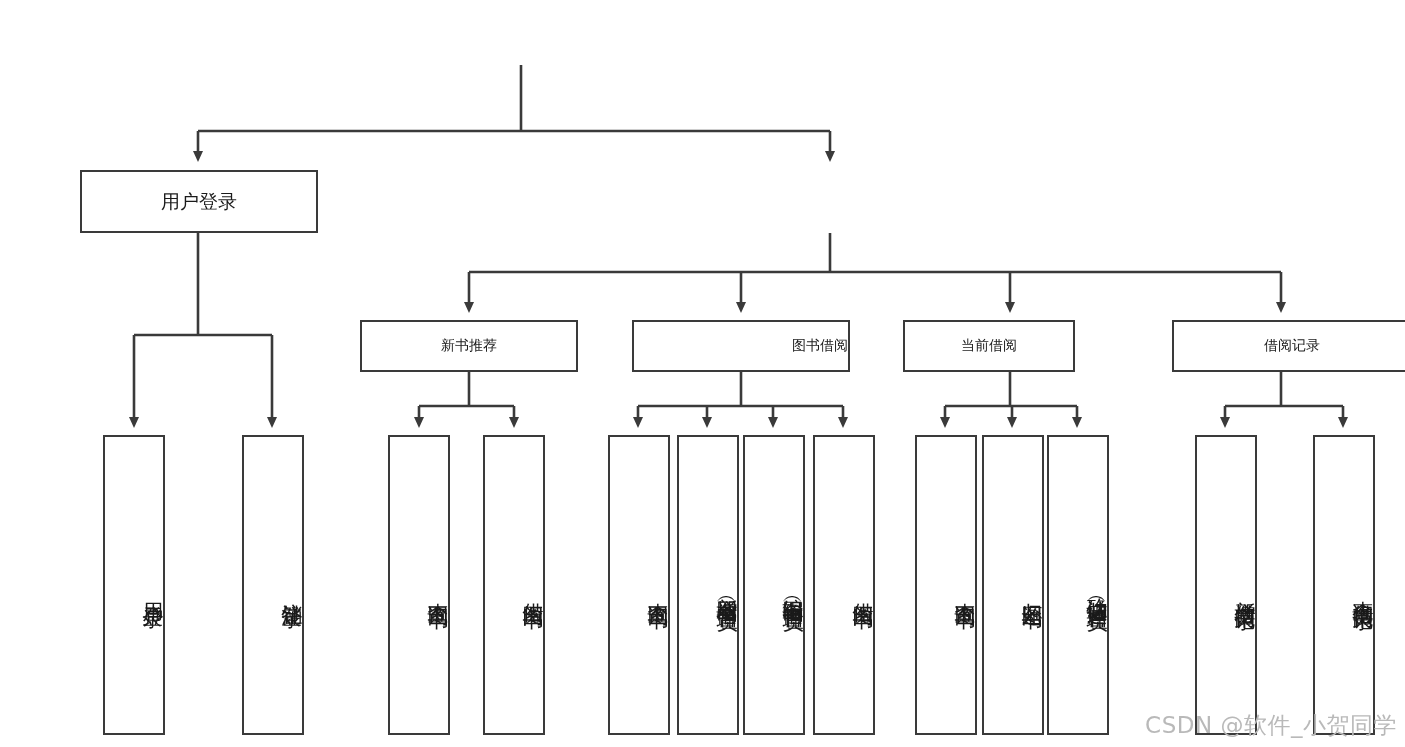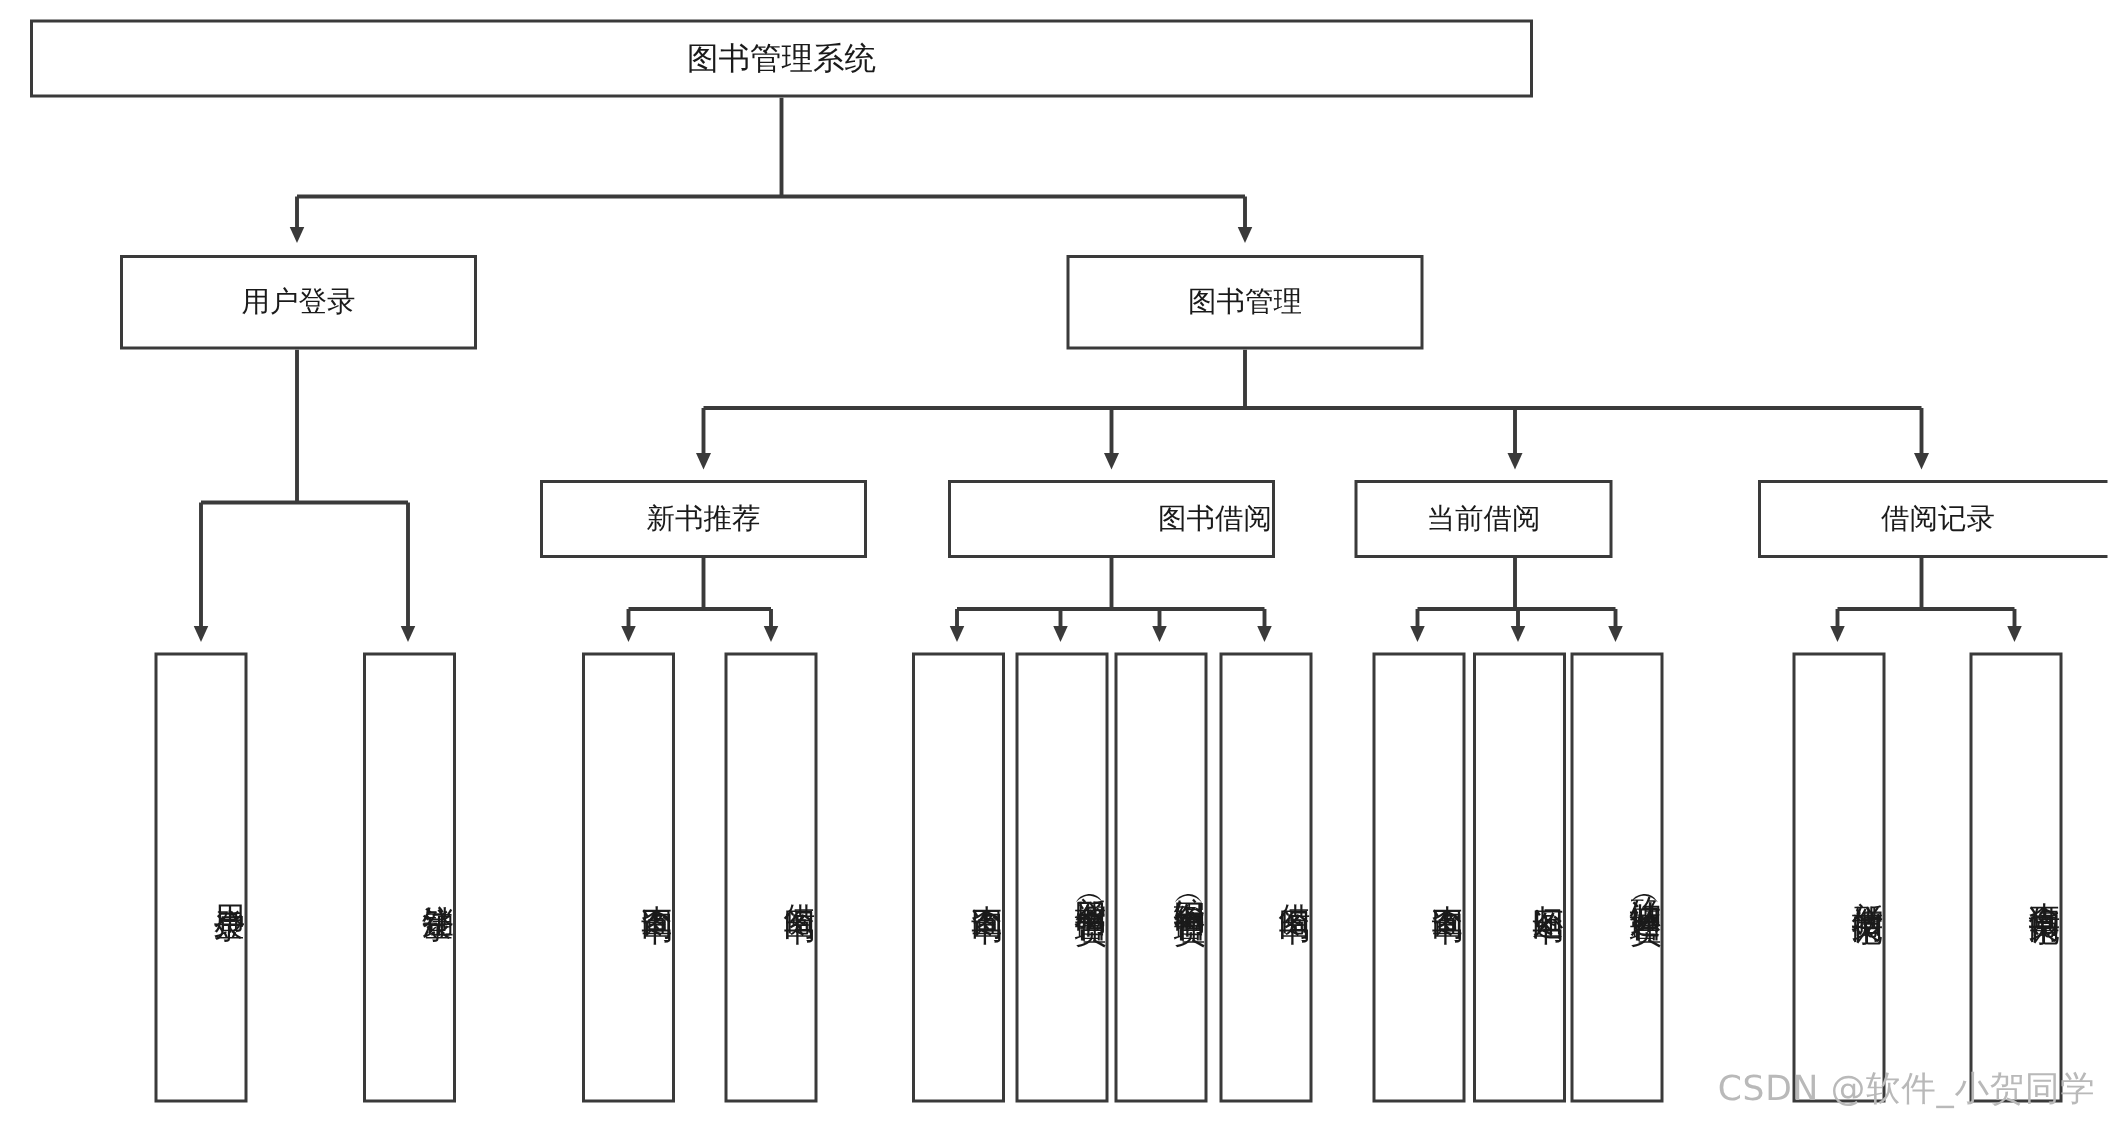--- a/index.html
+++ b/index.html
@@ -8,21 +8,21 @@
   #canvas{position:absolute;left:0;top:0;width:1405px;height:747px;}
   svg.edges{position:absolute;left:0;top:0;width:1405px;height:747px;pointer-events:none;}
 
   .node{position:absolute;box-sizing:border-box;background:#ffffff;
         border:2.5px solid #3a3a3a;display:flex;align-items:center;
         justify-content:center;color:#1a1a1a;}
   .node .label{display:block;text-align:center;line-height:1.18;}
 
   .node.root .label{font-size:21px;}
   .node.l2 .label{font-size:19px;}
-  .node.l3 .label{font-size:19px;}
+  .node.l3 .label{font-size:14px;font-family:Liberation Mono, monospace;}
 
   .node.leaf{writing-mode:vertical-rl;text-orientation:upright;
              align-items:flex-start;justify-content:center;padding-top:10px;}
   .node.leaf .label{font-size:21px;writing-mode:vertical-rl;
                     text-orientation:upright;letter-spacing:2px;line-height:1.0;}
 
   .watermark{position:absolute;right:8px;bottom:6px;font-size:23px;
              color:#b9b9b9;white-space:nowrap;letter-spacing:0.5px;}
 </style>
 </head>
@@ -73,29 +73,23 @@
       <path d="M1012,406 L1012,418" marker-end="url(#arrow)"></path>
       <path d="M1077,406 L1077,418" marker-end="url(#arrow)"></path>
 
       <path d="M1281,372 L1281,406"></path>
       <path d="M1225,406 L1343,406"></path>
       <path d="M1225,406 L1225,418" marker-end="url(#arrow)"></path>
       <path d="M1343,406 L1343,418" marker-end="url(#arrow)"></path>
     </g>
   </svg>
 
-  <div class="node root" style="left:20px;top:13px;width:1002px;height:52px;">
-    <span class="label">图书管理系统</span>
-  </div>
 
   <div class="node l2" style="left:80px;top:170px;width:238px;height:63px;">
     <span class="label">用户登录</span>
-  </div>
-  <div class="node l2" style="left:711px;top:170px;width:238px;height:63px;">
-    <span class="label">图书管理</span>
   </div>
 
   <div class="node l3" style="left:360px;top:320px;width:218px;height:52px;">
     <span class="label">新书推荐</span>
   </div>
   <div class="node l3" style="left:632px;top:320px;width:218px;height:52px;justify-content:flex-end;">
     <span class="label">图书借阅</span>
   </div>
   <div class="node l3" style="left:903px;top:320px;width:172px;height:52px;">
     <span class="label">当前借阅</span>

